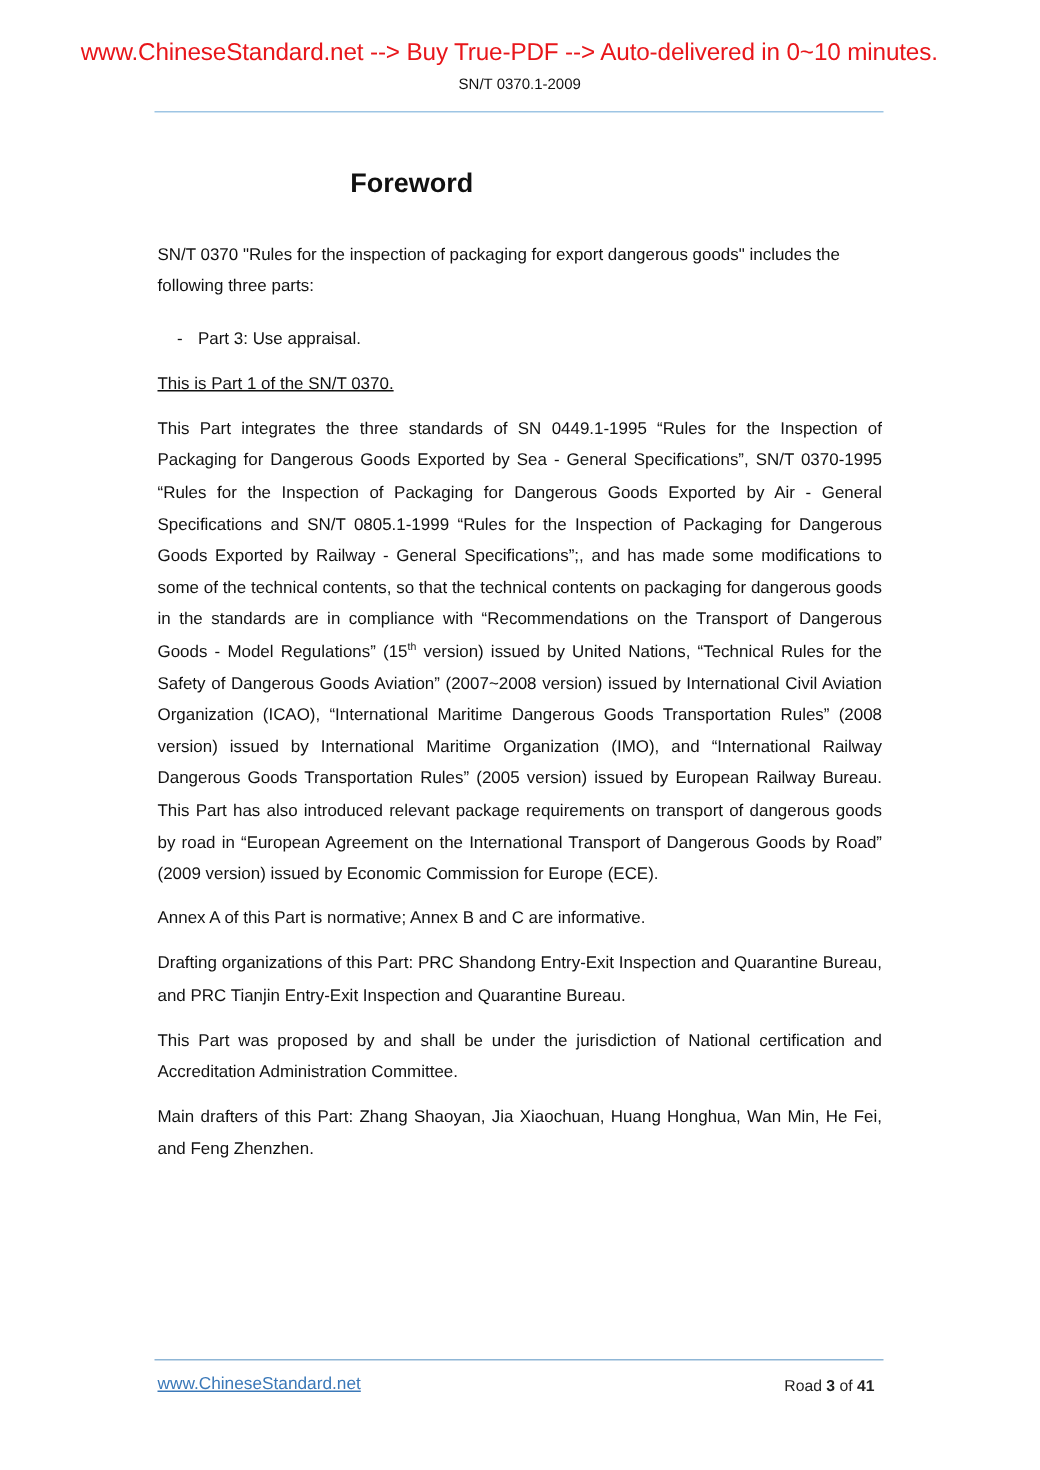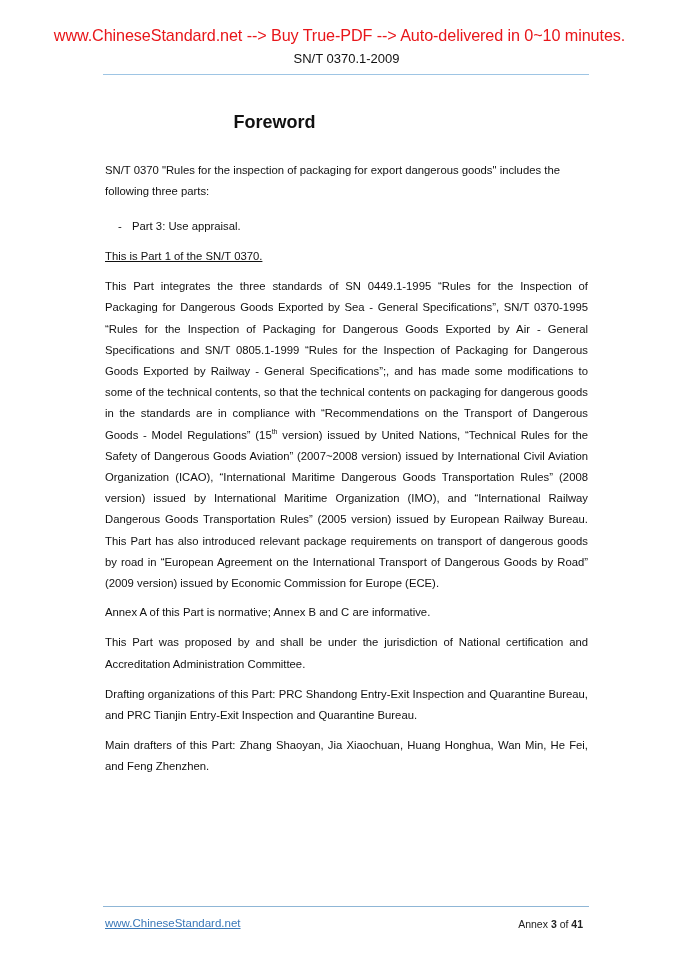--- a/index.html
+++ b/index.html
@@ -16,21 +16,21 @@
       top: 26px; left: 0; width: 679px;
       text-align: center;
       font-size: 16.2px;
       color: #e8161a;
       letter-spacing: -0.1px;
     }
     .std-code {
       position: absolute;
       top: 51px; left: 0; width: 693px;
       text-align: center;
-      font-size: 13px;
+      font-size: 10px;
       color: #111;
     }
     .header-rule {
       position: absolute;
       top: 74px; left: 103px; width: 486px;
       height: 0; border-top: 1px solid #9ec5e4;
     }
     .title {
       position: absolute;
       top: 112px; left: 0; width: 549px;
@@ -90,22 +90,22 @@
   <div style="margin-top:3px;">
     <p class="bullet"><span class="dash">-</span><span>Part 3: Use appraisal.</span></p>
   </div>
 
   <p class="p" style="margin-top:2px; margin-bottom:9px;text-decoration:underline;">This is Part 1 of the SN/T 0370.</p>
 
   <p class="p justify" style="margin-bottom:8px;"><span>This Part integrates the three standards of SN 0449.1-1995 “Rules for the Inspection of Packaging for Dangerous Goods Exported by Sea - General Specifications”, SN/T 0370-1995 “Rules for the Inspection of Packaging for Dangerous Goods Exported by Air - General Specifications and SN/T 0805.1-1999 “Rules for the Inspection of Packaging for Dangerous Goods Exported by Railway - General Specifications”;, and has made some modifications to some of the technical contents, so that the technical contents on packaging for dangerous goods in the standards are in compliance with “Recommendations on the Transport of Dangerous Goods - Model Regulations” (15</span><sup>th</sup><span> version) issued by United Nations, “Technical Rules for the Safety of Dangerous Goods Aviation” (2007~2008 version) issued by International Civil Aviation Organization (ICAO), “International Maritime Dangerous Goods Transportation Rules” (2008 version) issued by International Maritime Organization (IMO), and “International Railway Dangerous Goods Transportation Rules” (2005 version) issued by European Railway Bureau. This Part has also introduced relevant package requirements on transport of dangerous goods by road in “European Agreement on the International Transport of Dangerous Goods by Road” (2009 version) issued by Economic Commission for Europe (ECE).</span></p>
 
   <p class="p" style="margin-bottom:9px;">Annex A of this Part is normative; Annex B and C are informative.</p>
 
+  <p class="p justify" style="margin-bottom:9px;">Drafting organizations of this Part: PRC Shandong Entry-Exit Inspection and Quarantine Bureau, and PRC Tianjin Entry-Exit Inspection and Quarantine Bureau.</p>
+
   <p class="p justify" style="margin-bottom:9px;">This Part was proposed by and shall be under the jurisdiction of National certification and Accreditation Administration Committee.</p>
-
-  <p class="p justify" style="margin-bottom:9px;">Drafting organizations of this Part: PRC Shandong Entry-Exit Inspection and Quarantine Bureau, and PRC Tianjin Entry-Exit Inspection and Quarantine Bureau.</p>
 
   <p class="p justify">Main drafters of this Part: Zhang Shaoyan, Jia Xiaochuan, Huang Honghua, Wan Min, He Fei, and Feng Zhenzhen.</p>
 </div>
 
 <div class="footer-rule"></div>
 <a class="footer-link">www.ChineseStandard.net</a>
-<div class="page-num"><span>Annex </span><b>3</b><span> of </span><b>41</b></div>
+<div class="page-num"><span>Road </span><b>3</b><span> of </span><b>41</b></div>
 
 </body></html>

